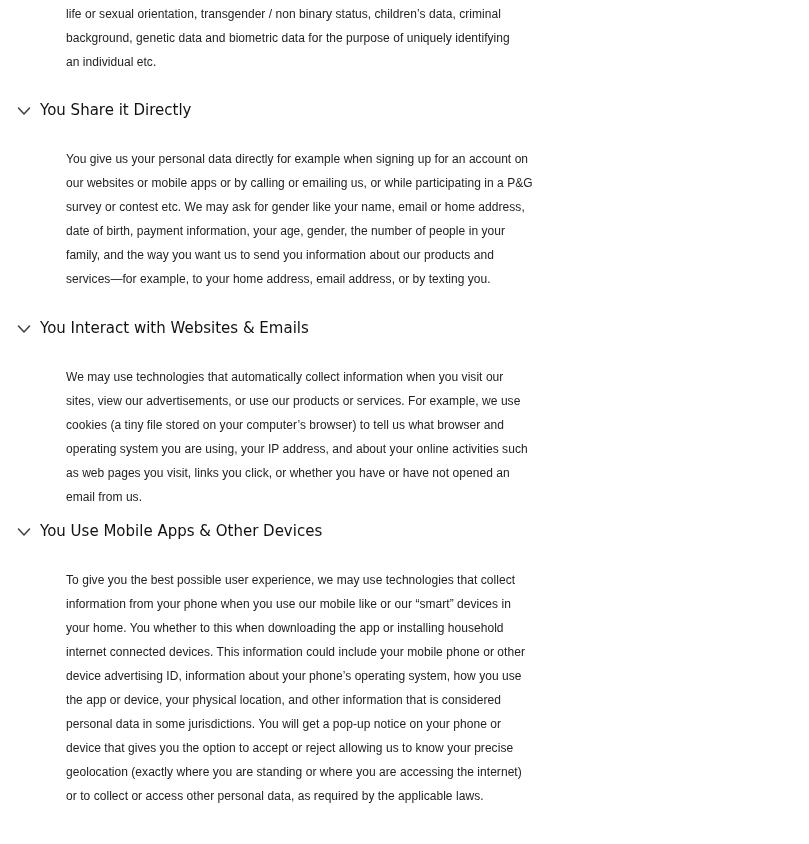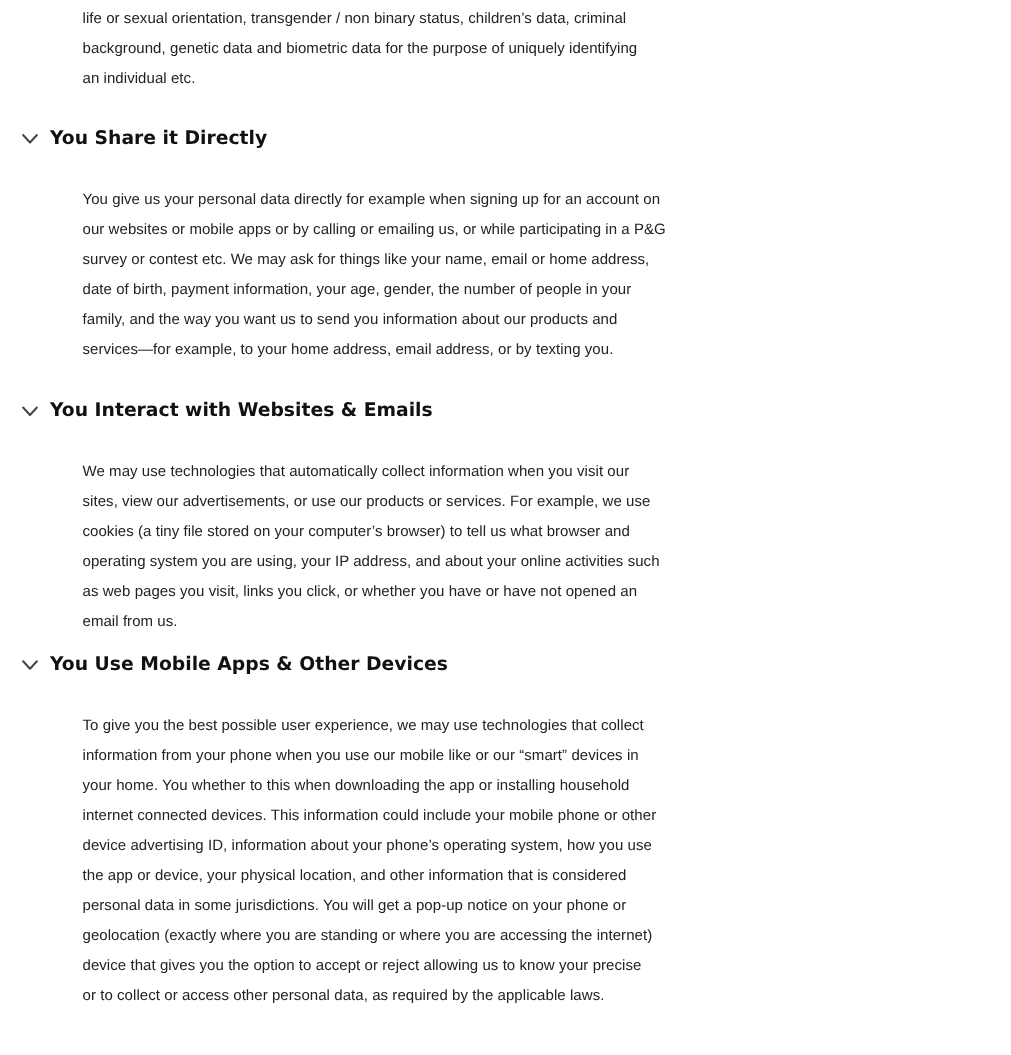--- a/index.html
+++ b/index.html
@@ -53,21 +53,21 @@
       height: 16px;
       display: inline-block;
       margin-right: 8px;
       margin-top: 2px;
     }
     .chevron svg {
       display: block;
     }
     .section-title {
       font-family: "DejaVu Sans", sans-serif;
-      font-weight: bold;
+      font-weight: normal;
       font-size: 15px;
       color: #111111;
       letter-spacing: 0;
     }
     .section-body {
       margin-top: 25px;
     }
     .line {
       display: block;
       white-space: nowrap;
@@ -92,21 +92,21 @@
         <svg width="16" height="16" viewBox="0 0 16 16">
             <polyline points="2.5,5 8,11 13.5,5" fill="none" stroke="#444444" stroke-width="1.6" stroke-linecap="round" stroke-linejoin="round"></polyline>
           </svg>
       </span>
       <span class="section-title">You Share it Directly</span>
     </div>
     <div class="section-body">
       <p class="para">
         <span class="line">You give us your personal data directly for example when signing up for an account on</span>
         <span class="line">our websites or mobile apps or by calling or emailing us, or while participating in a P&amp;G</span>
-        <span class="line">survey or contest etc. We may ask for things like your name, email or home address,</span>
+        <span class="line">survey or contest etc. We may ask for gender like your name, email or home address,</span>
         <span class="line">date of birth, payment information, your age, gender, the number of people in your</span>
         <span class="line">family, and the way you want us to send you information about our products and</span>
         <span class="line">services—for example, to your home address, email address, or by texting you.</span>
       </p>
     </div>
   </div>
 
   <div class="section" style="top:316px;">
     <div class="section-header">
       <span class="chevron">
@@ -139,20 +139,20 @@
     </div>
     <div class="section-body">
       <p class="para">
         <span class="line">To give you the best possible user experience, we may use technologies that collect</span>
         <span class="line">information from your phone when you use our mobile like or our “smart” devices in</span>
         <span class="line">your home. You whether to this when downloading the app or installing household</span>
         <span class="line">internet connected devices. This information could include your mobile phone or other</span>
         <span class="line">device advertising ID, information about your phone’s operating system, how you use</span>
         <span class="line">the app or device, your physical location, and other information that is considered</span>
         <span class="line">personal data in some jurisdictions. You will get a pop-up notice on your phone or</span>
+        <span class="line">device that gives you the option to accept or reject allowing us to know your precise</span>
         <span class="line">geolocation (exactly where you are standing or where you are accessing the internet)</span>
-        <span class="line">device that gives you the option to accept or reject allowing us to know your precise</span>
         <span class="line">or to collect or access other personal data, as required by the applicable laws.</span>
       </p>
     </div>
   </div>
 
 </div>
 
 </body></html>

